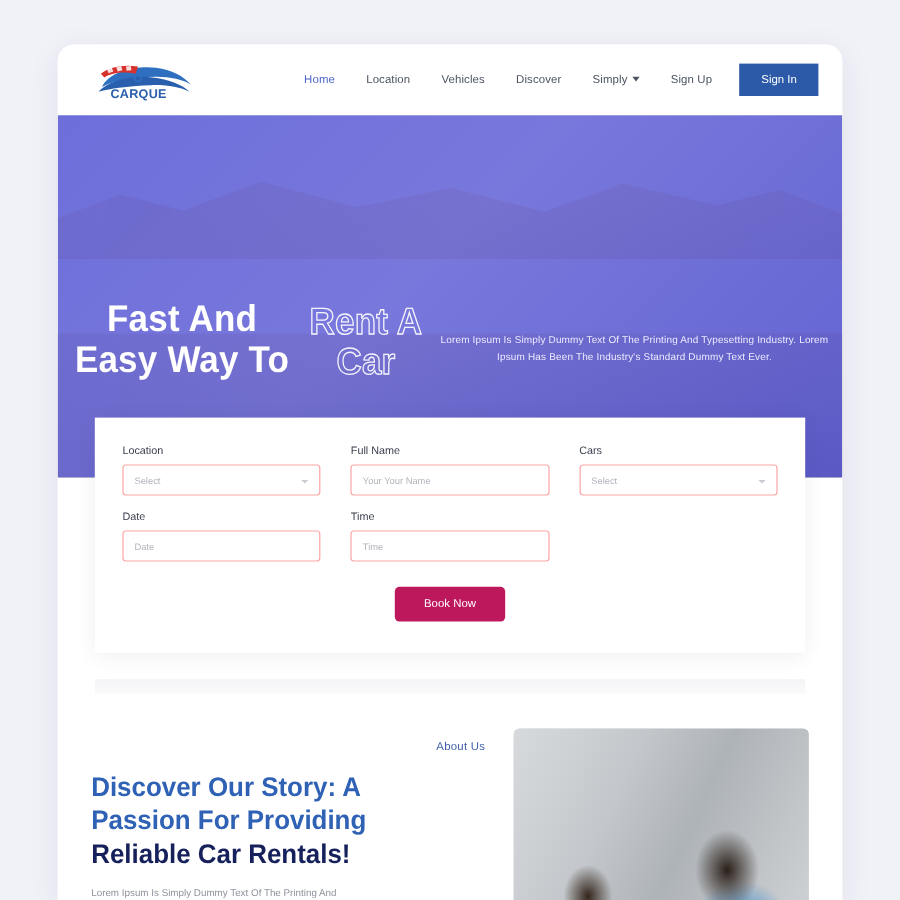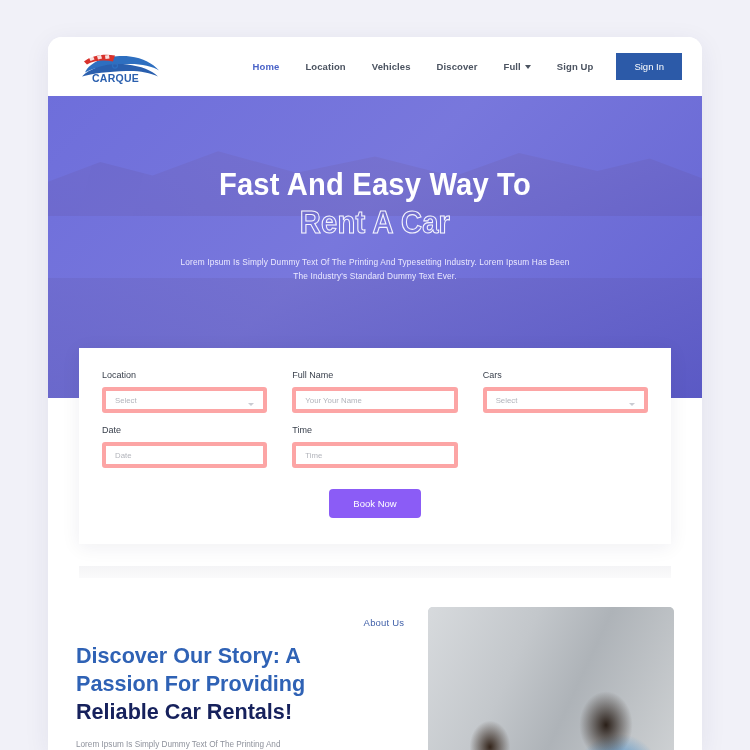--- a/index.html
+++ b/index.html
@@ -38,21 +38,20 @@
     align-items:center;
     gap:0px;
   }
   .nav-item{
     font-size:9.5px;
     color:#4b5360;
     padding:6px 13px;
     letter-spacing:.1px;
     white-space:nowrap;
     cursor:pointer;
-    font-weight:bold;
   }
   .nav-item.active{ color:#4a63c8; }
   .caret{
     display:inline-block;
     width:0;height:0;
     border-left:3px solid transparent;
     border-right:3px solid transparent;
     border-top:4px solid #4b5360;
     margin-left:4px;
     vertical-align:1px;
@@ -104,21 +103,21 @@
     position:absolute; left:0; right:0; bottom:0; height:120px;
     background:linear-gradient(to bottom,#8d8c88,#6f7174);
   }
   .hero-overlay{
     position:absolute; inset:0;
     background:linear-gradient(135deg, rgba(98,96,226,.80), rgba(108,104,230,.76) 45%, rgba(86,84,214,.82));
     mix-blend-mode:normal;
   }
   .hero-content{
     position:absolute; inset:0;
-    display:flex; flex-direction:column;
+    display:flex; 
     align-items:center; justify-content:flex-start;
     padding-top:72px;
     text-align:center;
   }
   .hero-title{
     font-size:31px;
     font-weight:700;
     color:#ffffff;
     letter-spacing:.2px;
     font-family:"Liberation Sans Narrow","Liberation Sans",sans-serif;
@@ -163,42 +162,42 @@
   .field-label{
     font-size:9px;
     color:#3a414d;
     margin-bottom:7px;
     display:block;
   }
   .field-row{ margin-bottom:3px; }
   .field-ctrl{
     width:100%;
     height:26px;
-    border:4px solid #fca5a5;
+    border:1px solid #fca5a5;
     border-radius:3px;
     background:#fff;
     font-size:7.8px;
     color:#b2b4bb;
     padding:0 9px;
     font-family:inherit;
     display:flex;
     align-items:center;
     position:relative;
   }
   .field-ctrl.select::after{
     content:"";
     position:absolute; right:9px; top:12px;
     width:0;height:0;
     border-left:3px solid transparent;
     border-right:3px solid transparent;
     border-top:3px solid #c9cbd2;
   }
   .book-wrap{ text-align:center; margin-top:18px; }
   .btn-book{
-    background:#8b5cf6;
+    background:#be185d;
     color:#fff;
     border:none;
     font-size:9.5px;
     padding:9px 24px;
     border-radius:4px;
     cursor:pointer;
     font-family:inherit;
   }
 
   
@@ -279,21 +278,21 @@
         <circle cx="74" cy="30" r="5" fill="none" stroke="#2e6fc0" stroke-width="2.5"></circle>
         <text x="28" y="63" font-family="Liberation Sans, sans-serif" font-size="21" font-weight="700" fill="#2a5fae" letter-spacing="0.5">CARQUE</text>
       </svg>
     </div>
 
     <div class="nav">
       <div class="nav-item active">Home</div>
       <div class="nav-item">Location</div>
       <div class="nav-item">Vehicles</div>
       <div class="nav-item">Discover</div>
-      <div class="nav-item"><span>Full</span><span class="caret"></span></div>
+      <div class="nav-item"><span>Simply</span><span class="caret"></span></div>
       <div class="nav-item">Sign Up</div>
       <button class="btn-signin">Sign In</button>
     </div>
   </div>
 
   <div class="hero">
     <div class="hero-photo"></div>
     <div class="hero-mountain"></div>
     <div class="hero-road"></div>
     <div class="hero-overlay"></div>

